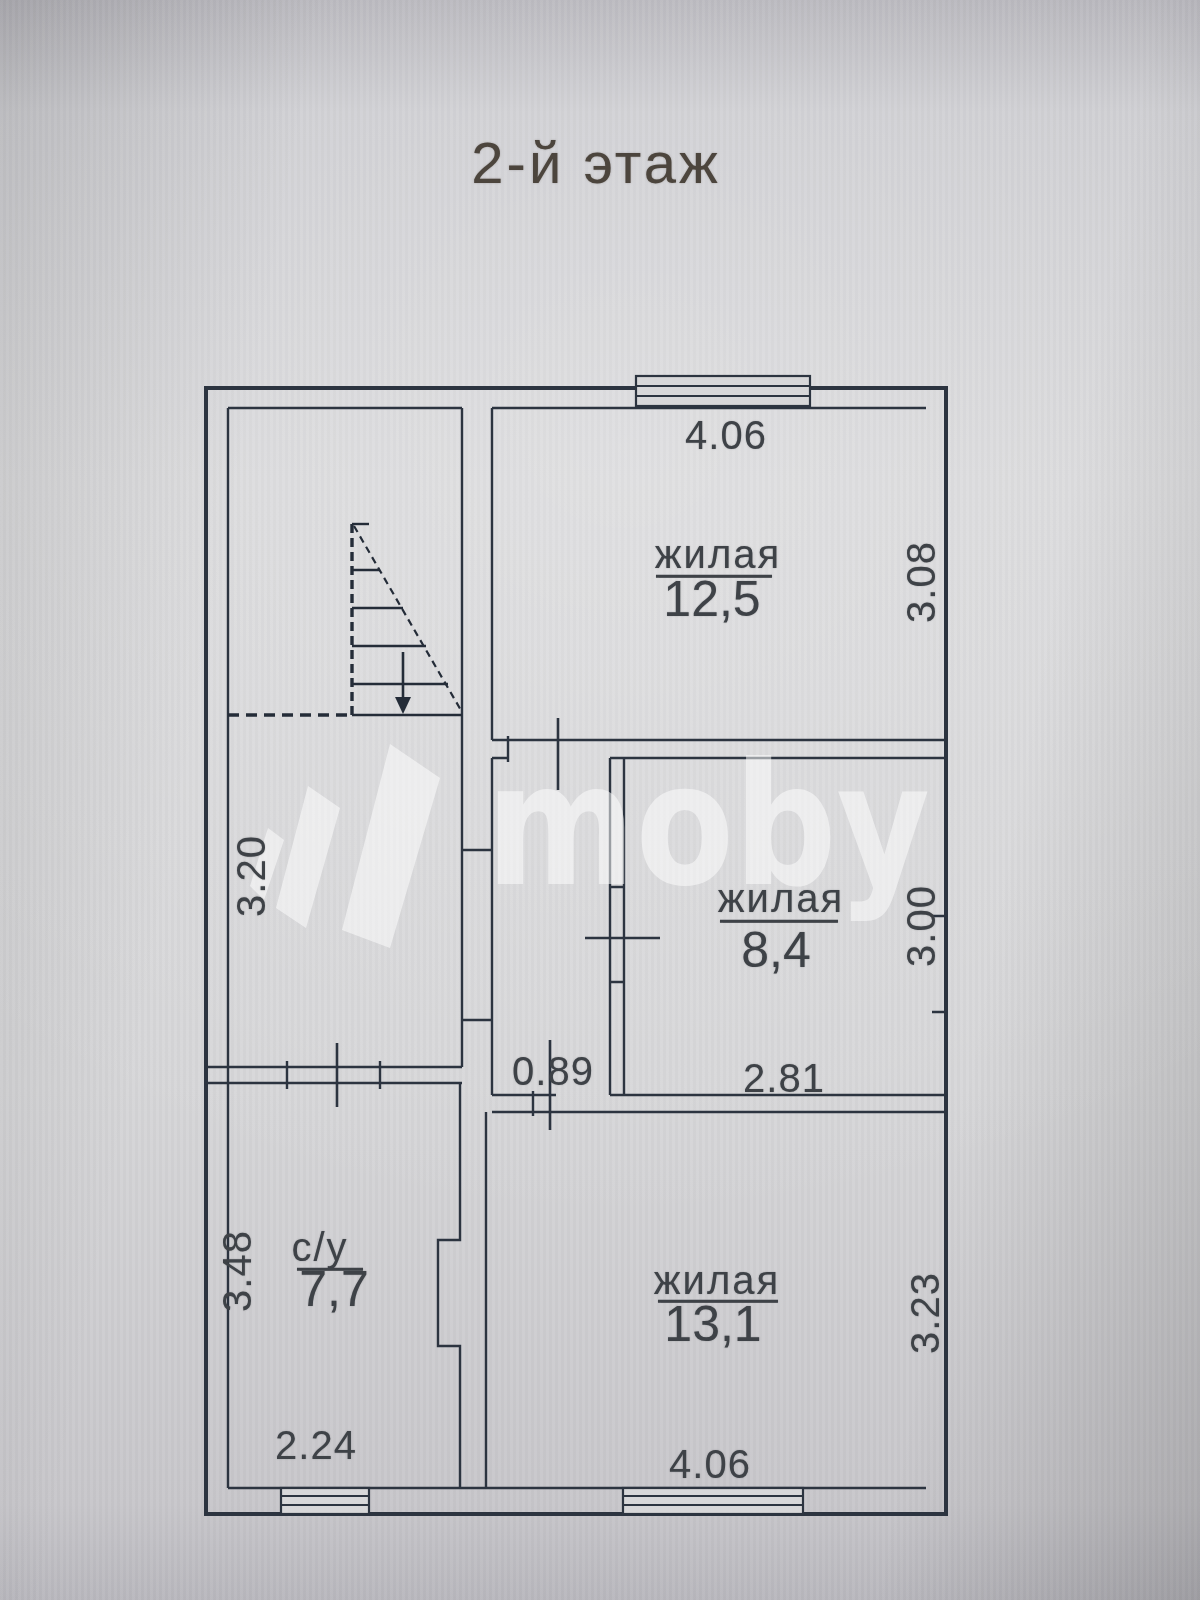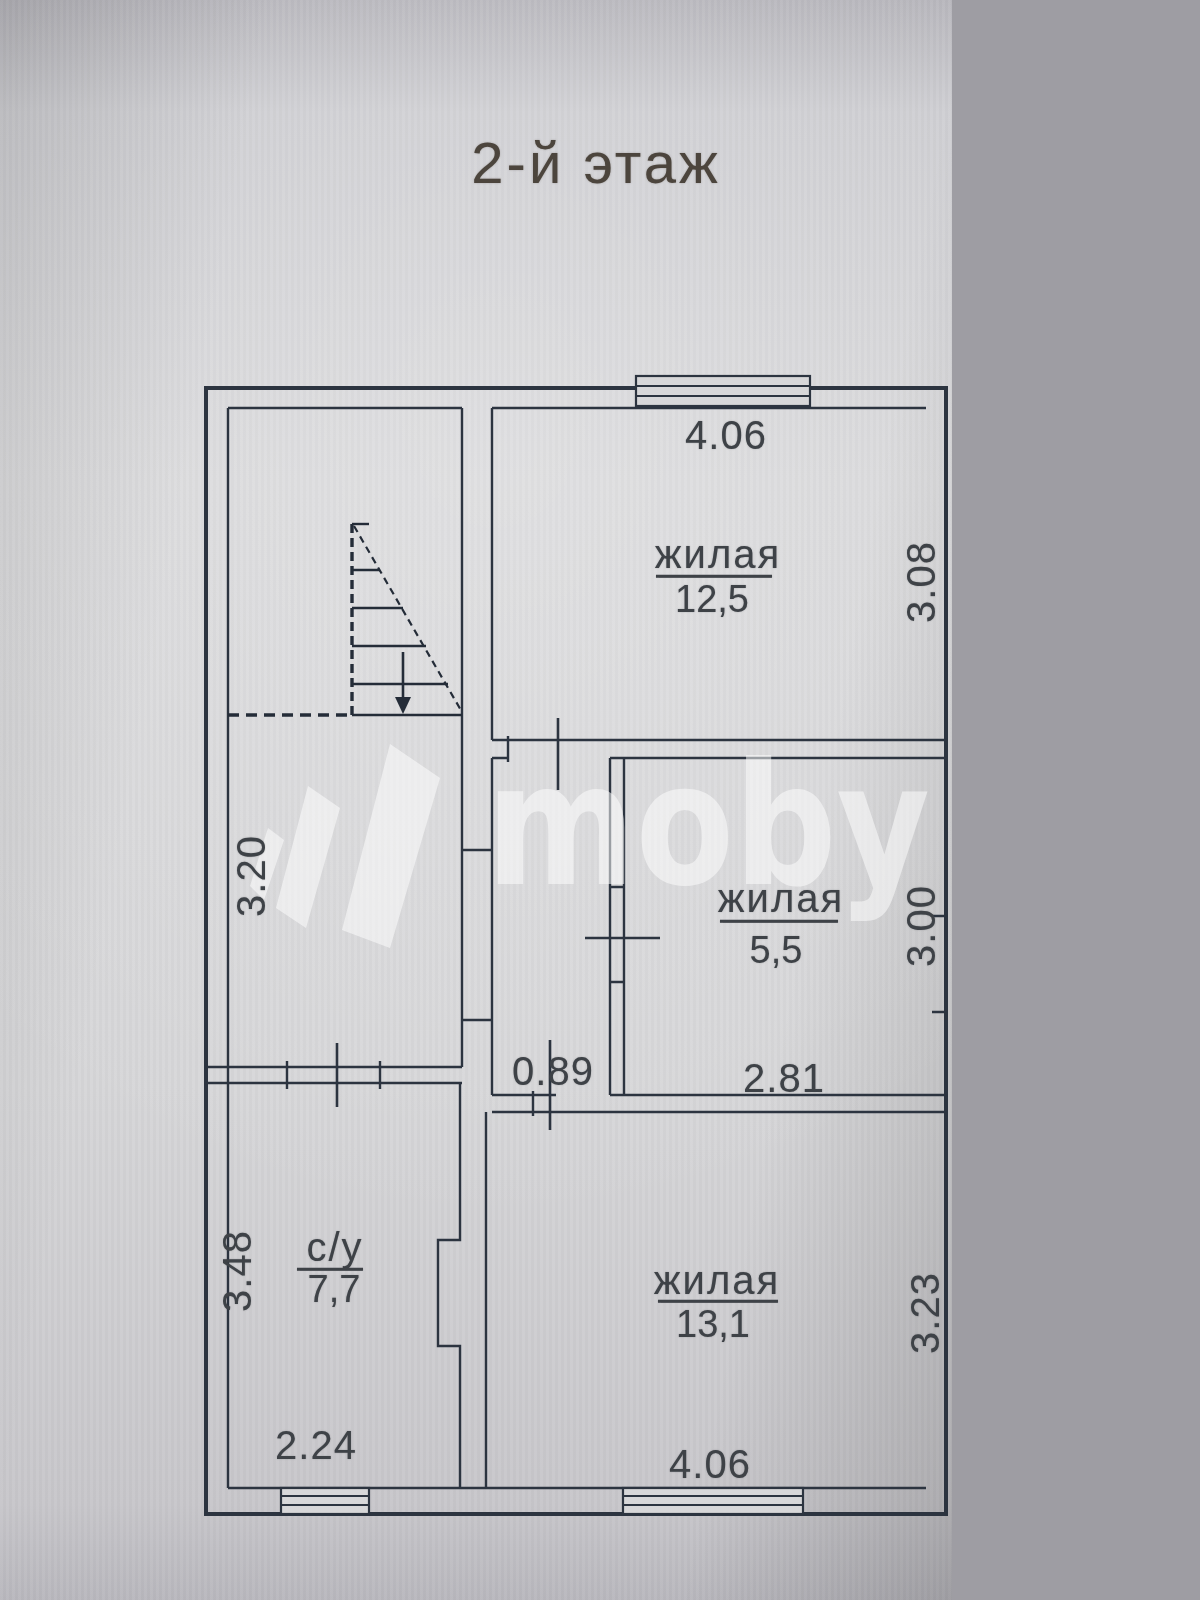--- a/index.html
+++ b/index.html
@@ -1,34 +1,34 @@
 <!DOCTYPE html>
 <html><head>
 <meta charset="utf-8">
 <style>
   html,body { margin:0; padding:0; background:#9e9da3; }
   .screen {
-    position:relative; width:952px; height:1600px; overflow:hidden;
+    position:relative; width:1200px; height:1600px; overflow:hidden;
     font-family:"Liberation Sans", sans-serif;
     background:
       radial-gradient(130% 80% at 52% 28%, rgba(255,255,255,.22), rgba(255,255,255,0) 62%),
       linear-gradient(100deg, rgba(0,0,0,.10), rgba(0,0,0,0) 22%, rgba(0,0,0,0) 78%, rgba(0,0,0,.14)),
       repeating-linear-gradient(90deg, rgba(255,255,255,.022) 0 3px, rgba(0,0,0,.018) 3px 6px),
       linear-gradient(180deg, #b6b5bb 0%, #cdcdd1 7%, #d8d8da 30%, #d6d6d8 68%, #c8c7cb 94%, #b9b8be 100%);
   }
   .plan-svg { position:absolute; left:0; top:0; width:1200px; height:1600px; }
   .lbl {
     position:absolute; transform:translate(-50%,-50%);
     color:#3e4247; white-space:nowrap;
     text-shadow:0 0 1.5px rgba(62,66,71,.40);
   }
   .lbl.v { transform:translate(-50%,-50%) rotate(-90deg); }
   .dim   { font-size:40px; letter-spacing:1px; }
   .rname { font-size:40px; letter-spacing:2px; }
-  .rarea { font-size:38px; }
+  .rarea { font-size:50px; }
   .rule  {
     position:absolute; height:2.5px; background:#3e4247;
     transform:translate(-50%,-50%); box-shadow:0 0 1px rgba(62,66,71,.4);
   }
   .title {
     position:absolute; left:596px; top:162px; transform:translate(-50%,-50%);
     font-size:58px; letter-spacing:3px; color:#4c453d; white-space:nowrap;
     text-shadow:0 0 2px rgba(76,69,61,.38);
   }
 </style>
@@ -122,23 +122,23 @@
   <div class="lbl dim v" style="left:251px; top:876px;">3.20</div>
   <div class="lbl dim v" style="left:237px; top:1271px;">3.48</div>
   <div class="lbl dim" style="left:316px; top:1445px;">2.24</div>
 
   <div class="lbl rname" style="left:718px; top:554px;">жилая</div>
   <div class="rule" style="left:714px; top:576px; width:116px;"></div>
   <div class="lbl rarea" style="left:712px; top:599px;">12,5</div>
 
   <div class="lbl rname" style="left:781px; top:898px;">жилая</div>
   <div class="rule" style="left:779px; top:921px; width:118px;"></div>
-  <div class="lbl rarea" style="left:776px; top:950px;">5,5</div>
+  <div class="lbl rarea" style="left:776px; top:950px;">8,4</div>
 
   <div class="lbl rname" style="left:717px; top:1280px;">жилая</div>
   <div class="rule" style="left:718px; top:1301px; width:120px;"></div>
   <div class="lbl rarea" style="left:713px; top:1324px;">13,1</div>
 
-  <div class="lbl rname" style="left:335px; top:1247px;text-align:right;">с/у</div>
+  <div class="lbl rname" style="left:320px; top:1247px;text-align:right;">с/у</div>
   <div class="rule" style="left:330px; top:1269px; width:66px;"></div>
   <div class="lbl rarea" style="left:334px; top:1289px;">7,7</div>
 
 </div>
 
 </body></html>

